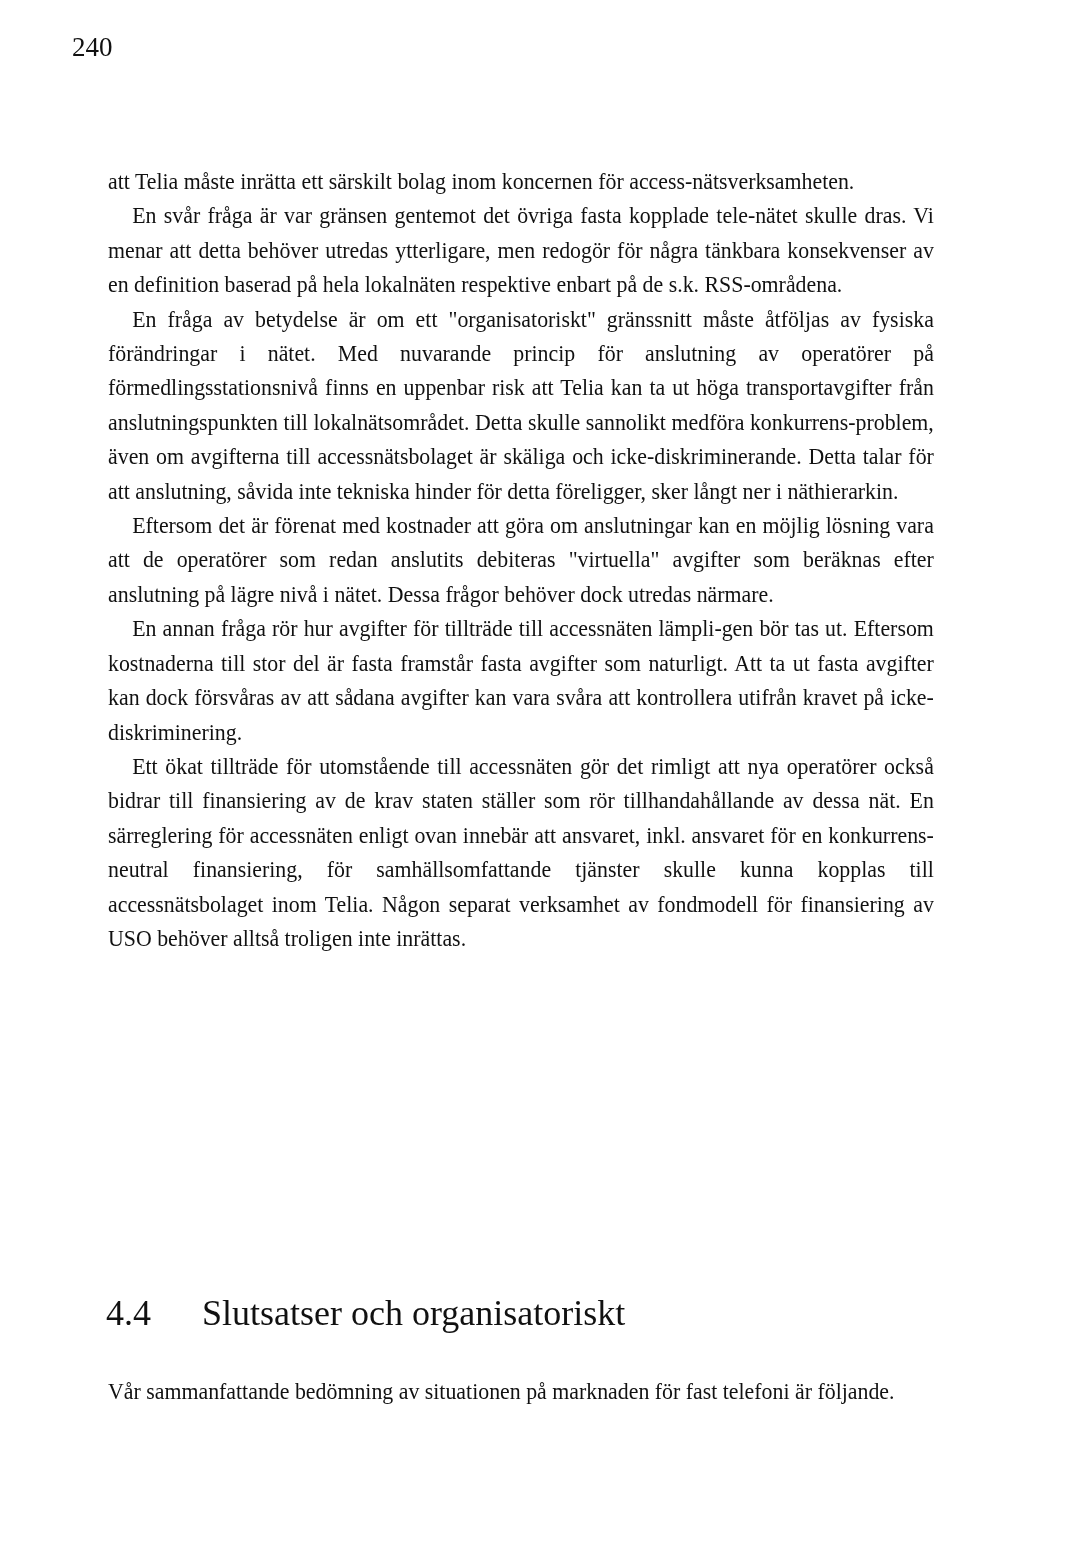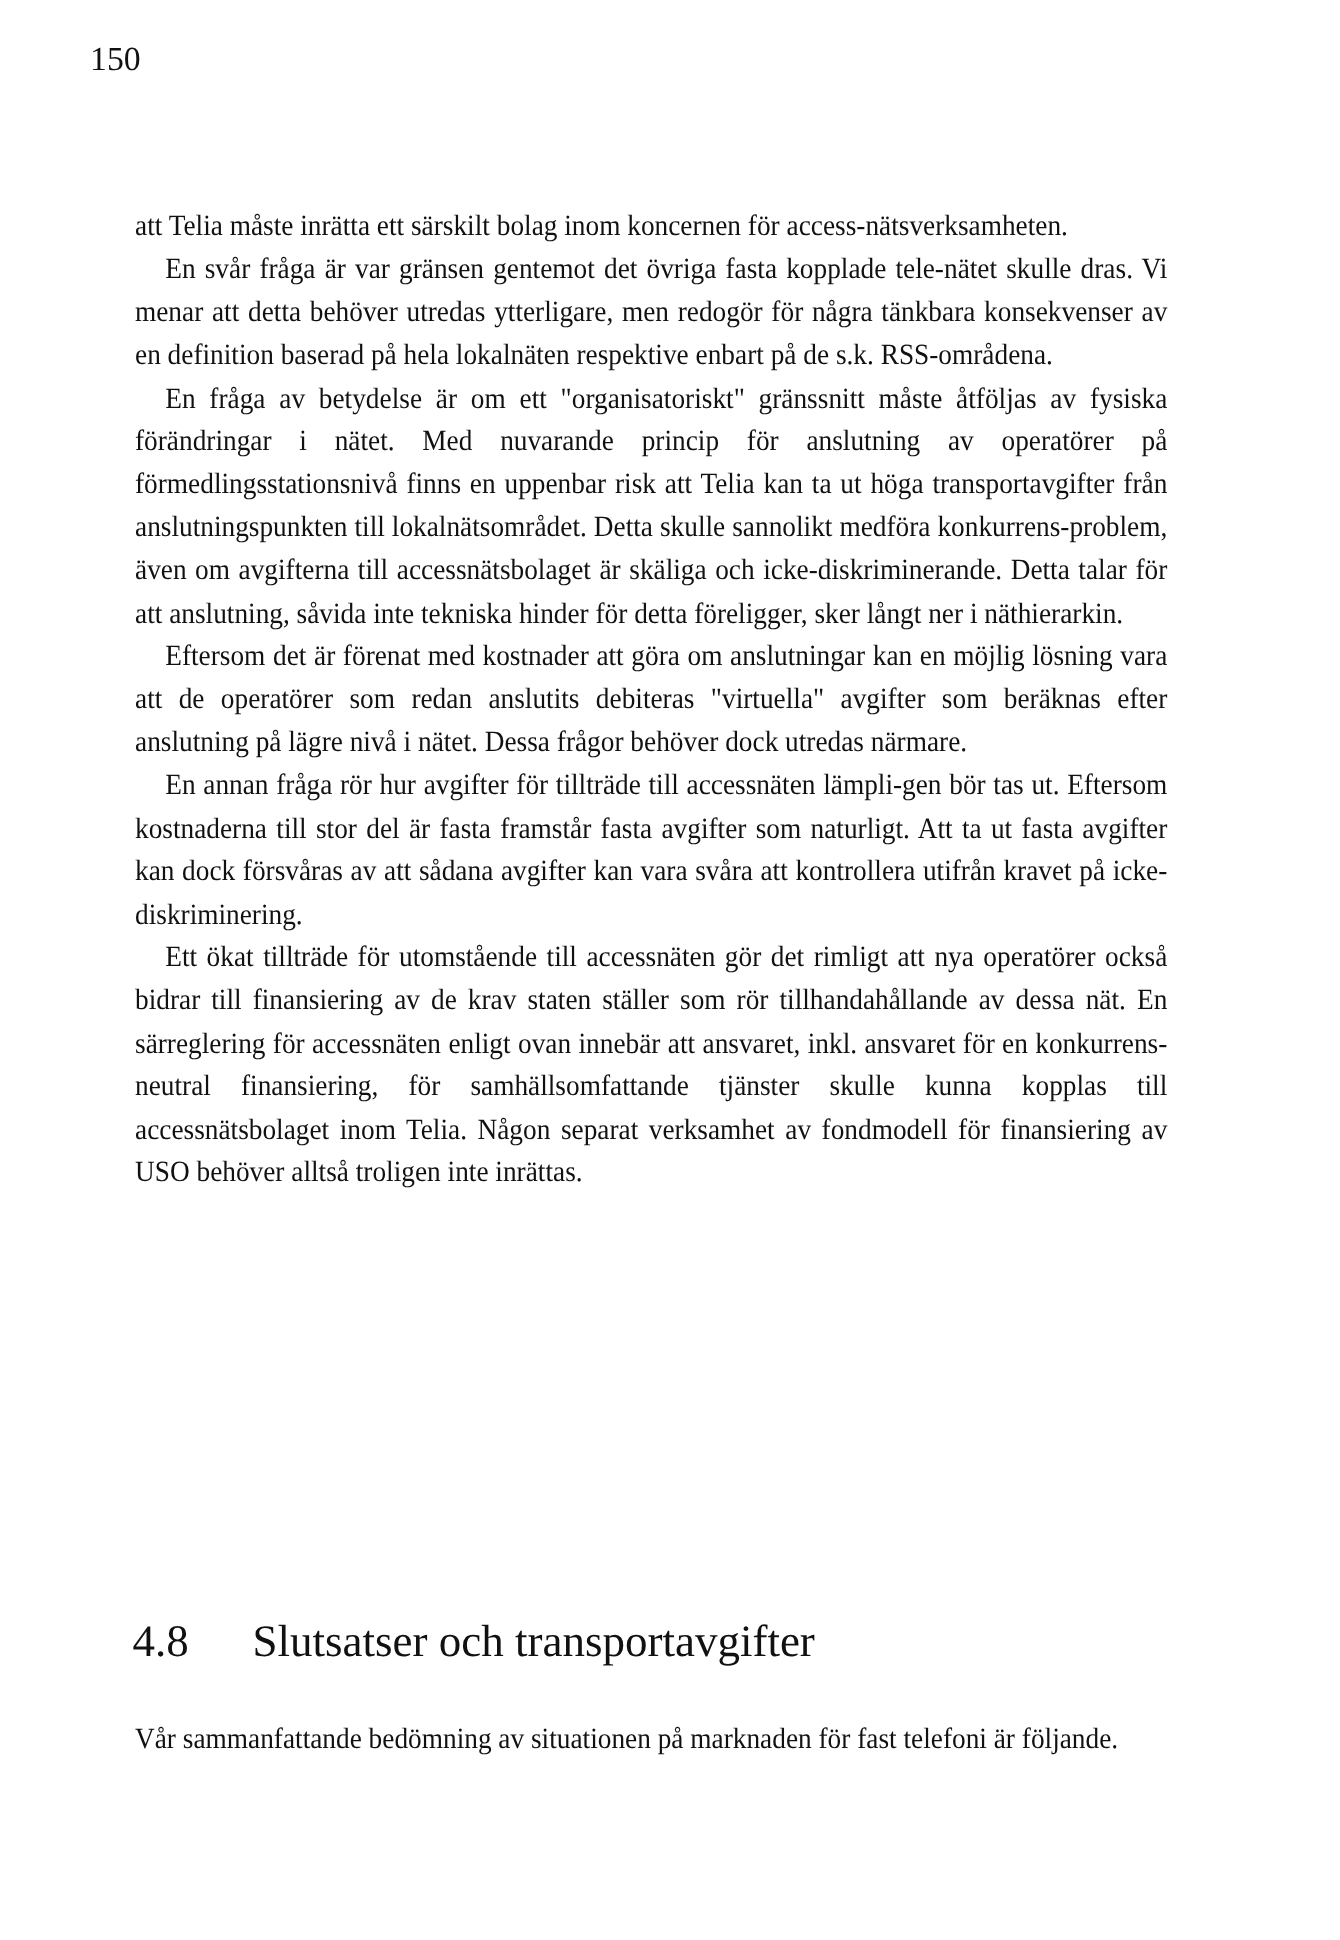--- a/index.html
+++ b/index.html
@@ -9,31 +9,31 @@
   .para { margin: 0; text-align: justify; text-indent: 26px; transform: scaleX(0.93); transform-origin: left top; width: 888px; }
   .para.first { text-indent: 0; }
   .heading { position: absolute; left: 106px; top: 1292px; font-size: 36px; display: flex; align-items: baseline; }
   .heading .num { width: 96px; }
   .intro { position: absolute; left: 108px; top: 1374px; width: 826px; font-size: 23.5px; line-height: 34.4px; }
   .intro .para { text-indent: 0; }
 </style>
 </head>
 <body>
 
-<div class="page-number">150</div>
+<div class="page-number">240</div>
 
 <div class="body-text">
   <p class="para first">att Telia måste inrätta ett särskilt bolag inom koncernen för access-nätsverksamheten.</p>
   <p class="para">En svår fråga är var gränsen gentemot det övriga fasta kopplade tele-nätet skulle dras. Vi menar att detta behöver utredas ytterligare, men redogör för några tänkbara konsekvenser av en definition baserad på hela lokalnäten respektive enbart på de s.k. RSS-områdena.</p>
   <p class="para">En fråga av betydelse är om ett "organisatoriskt" gränssnitt måste åtföljas av fysiska förändringar i nätet. Med nuvarande princip för anslutning av operatörer på förmedlingsstationsnivå finns en uppenbar risk att Telia kan ta ut höga transportavgifter från anslutningspunkten till lokalnätsområdet. Detta skulle sannolikt medföra konkurrens-problem, även om avgifterna till accessnätsbolaget är skäliga och icke-diskriminerande. Detta talar för att anslutning, såvida inte tekniska hinder för detta föreligger, sker långt ner i näthierarkin.</p>
   <p class="para">Eftersom det är förenat med kostnader att göra om anslutningar kan en möjlig lösning vara att de operatörer som redan anslutits debiteras "virtuella" avgifter som beräknas efter anslutning på lägre nivå i nätet. Dessa frågor behöver dock utredas närmare.</p>
   <p class="para">En annan fråga rör hur avgifter för tillträde till accessnäten lämpli-gen bör tas ut. Eftersom kostnaderna till stor del är fasta framstår fasta avgifter som naturligt. Att ta ut fasta avgifter kan dock försvåras av att sådana avgifter kan vara svåra att kontrollera utifrån kravet på icke-diskriminering.</p>
   <p class="para">Ett ökat tillträde för utomstående till accessnäten gör det rimligt att nya operatörer också bidrar till finansiering av de krav staten ställer som rör tillhandahållande av dessa nät. En särreglering för accessnäten enligt ovan innebär att ansvaret, inkl. ansvaret för en konkurrens-neutral finansiering, för samhällsomfattande tjänster skulle kunna kopplas till accessnätsbolaget inom Telia. Någon separat verksamhet av fondmodell för finansiering av USO behöver alltså troligen inte inrättas.</p>
 </div>
 
 <div class="heading">
-  <span class="num">4.8</span>
-  <span>Slutsatser och transportavgifter</span>
+  <span class="num">4.4</span>
+  <span>Slutsatser och organisatoriskt</span>
 </div>
 
 <div class="intro">
   <p class="para">Vår sammanfattande bedömning av situationen på marknaden för fast telefoni är följande.</p>
 </div>
 
 </body></html>

